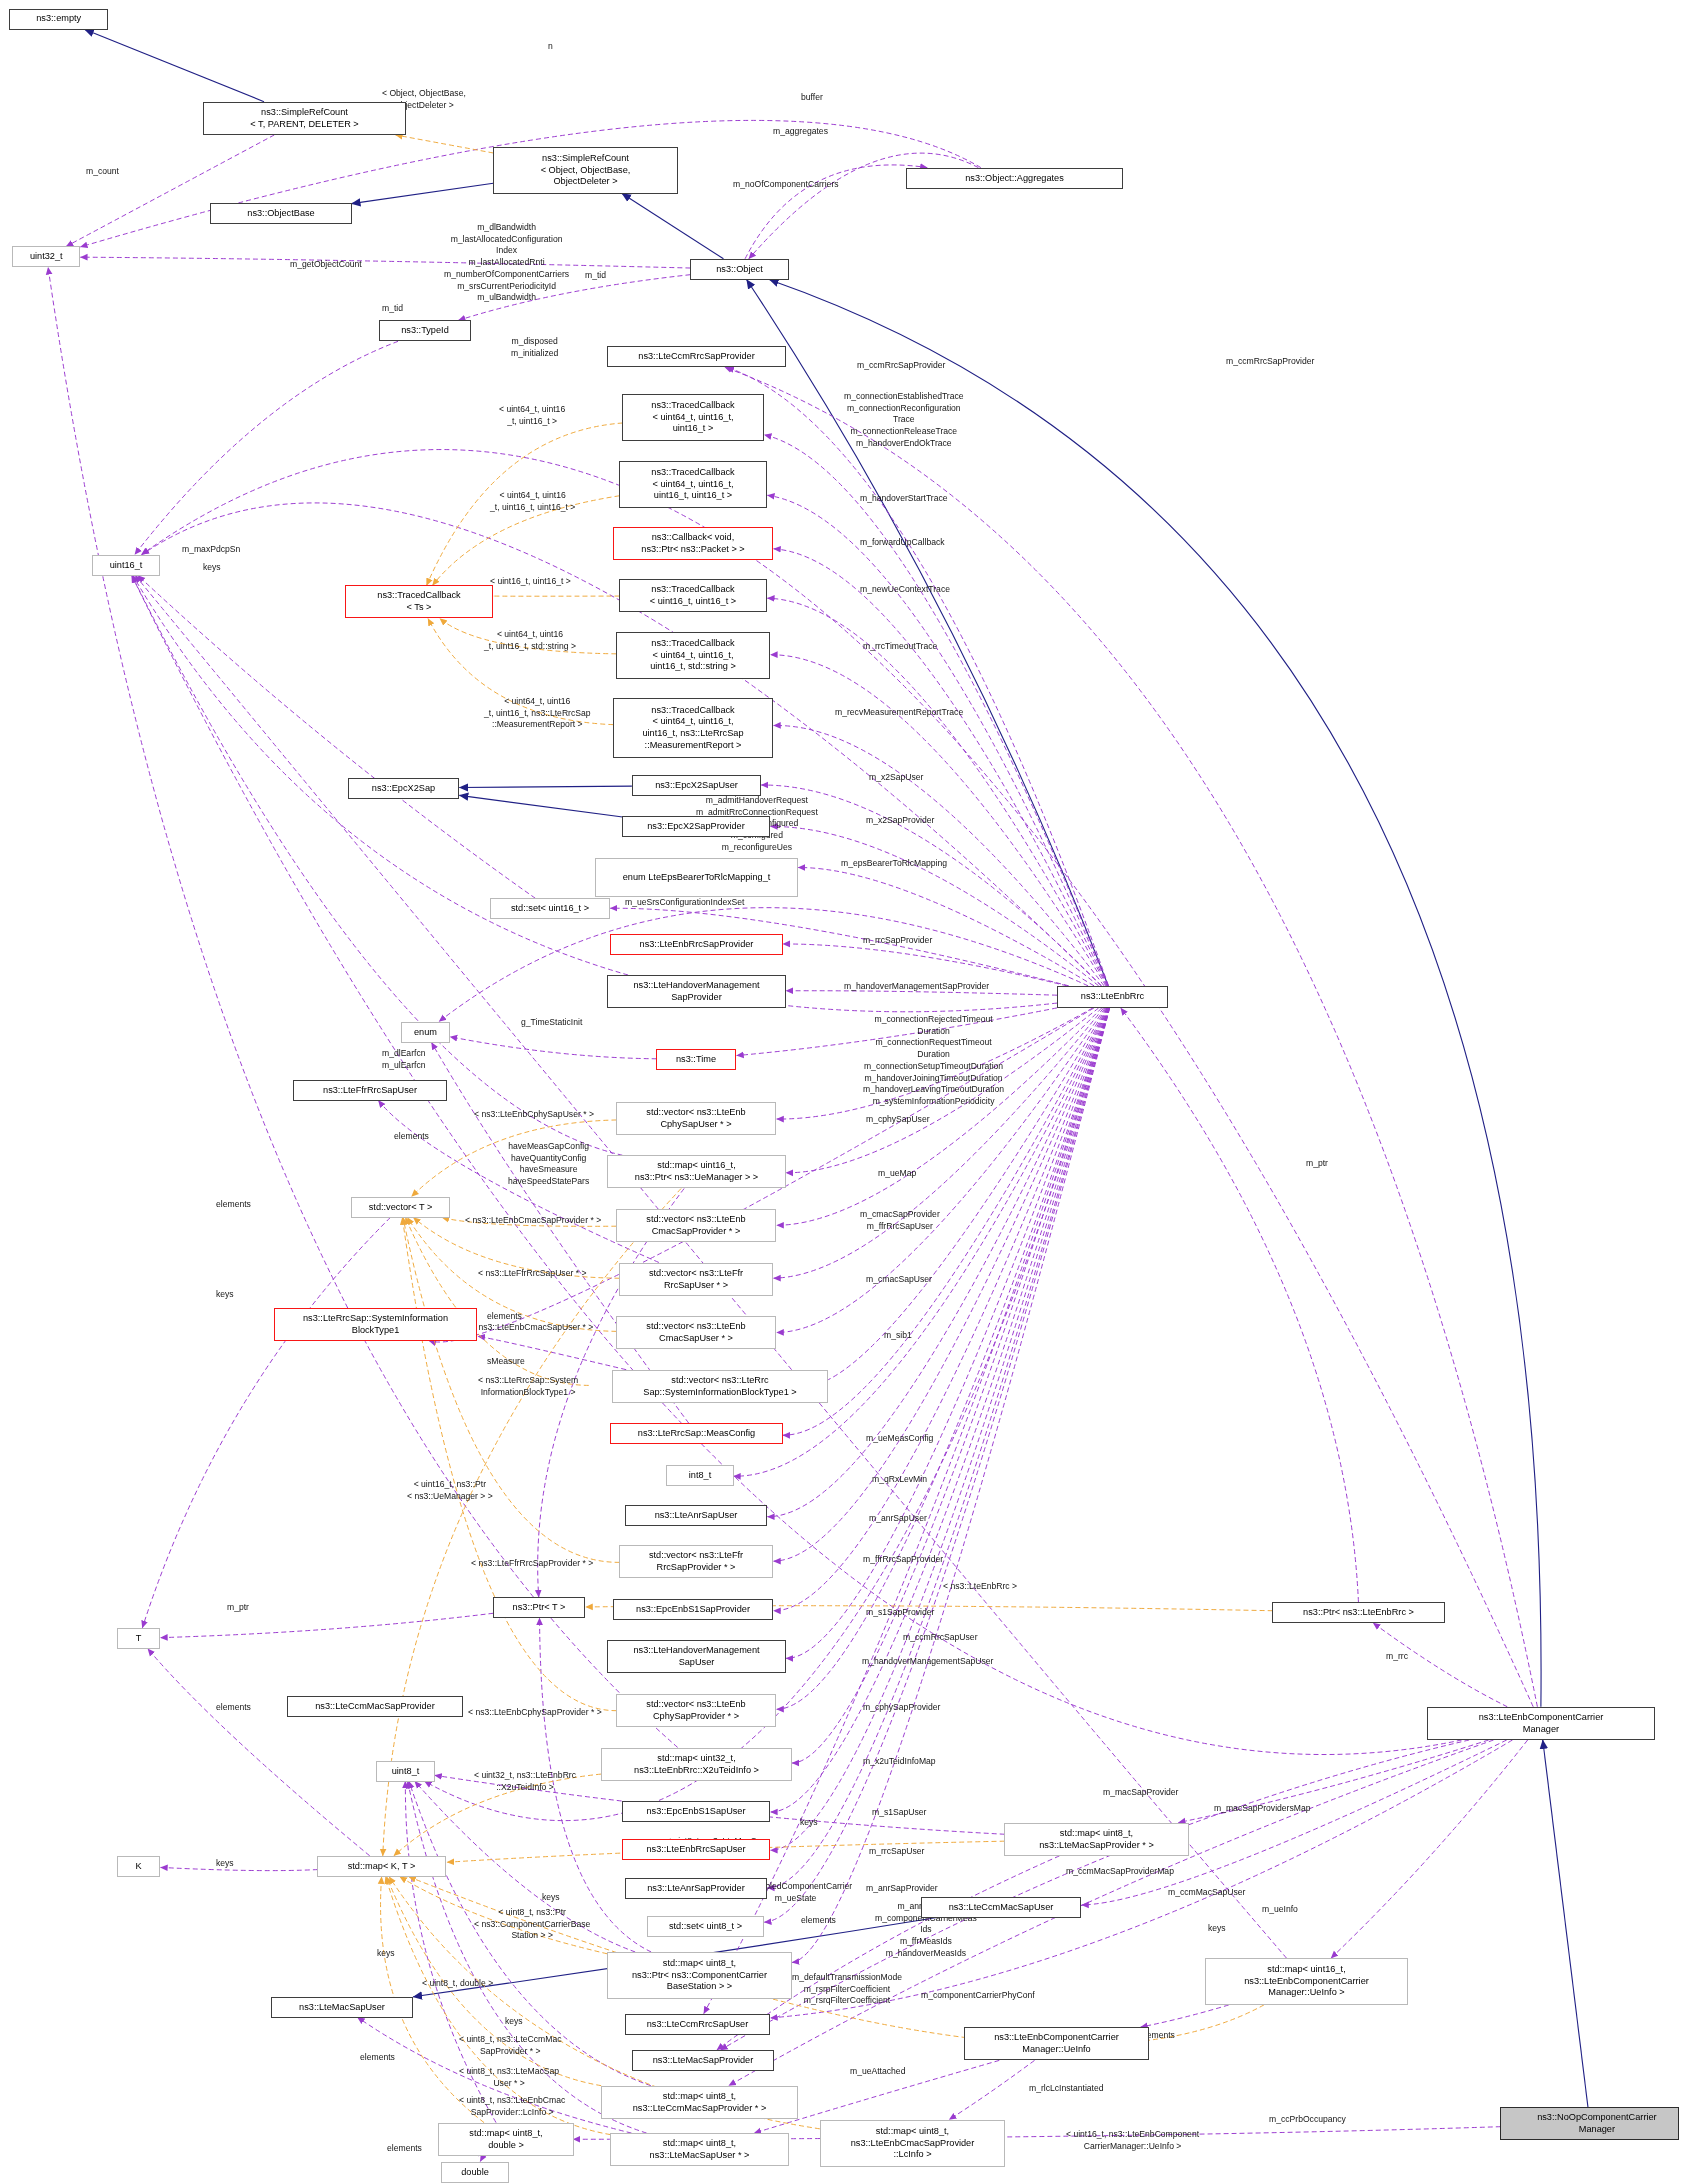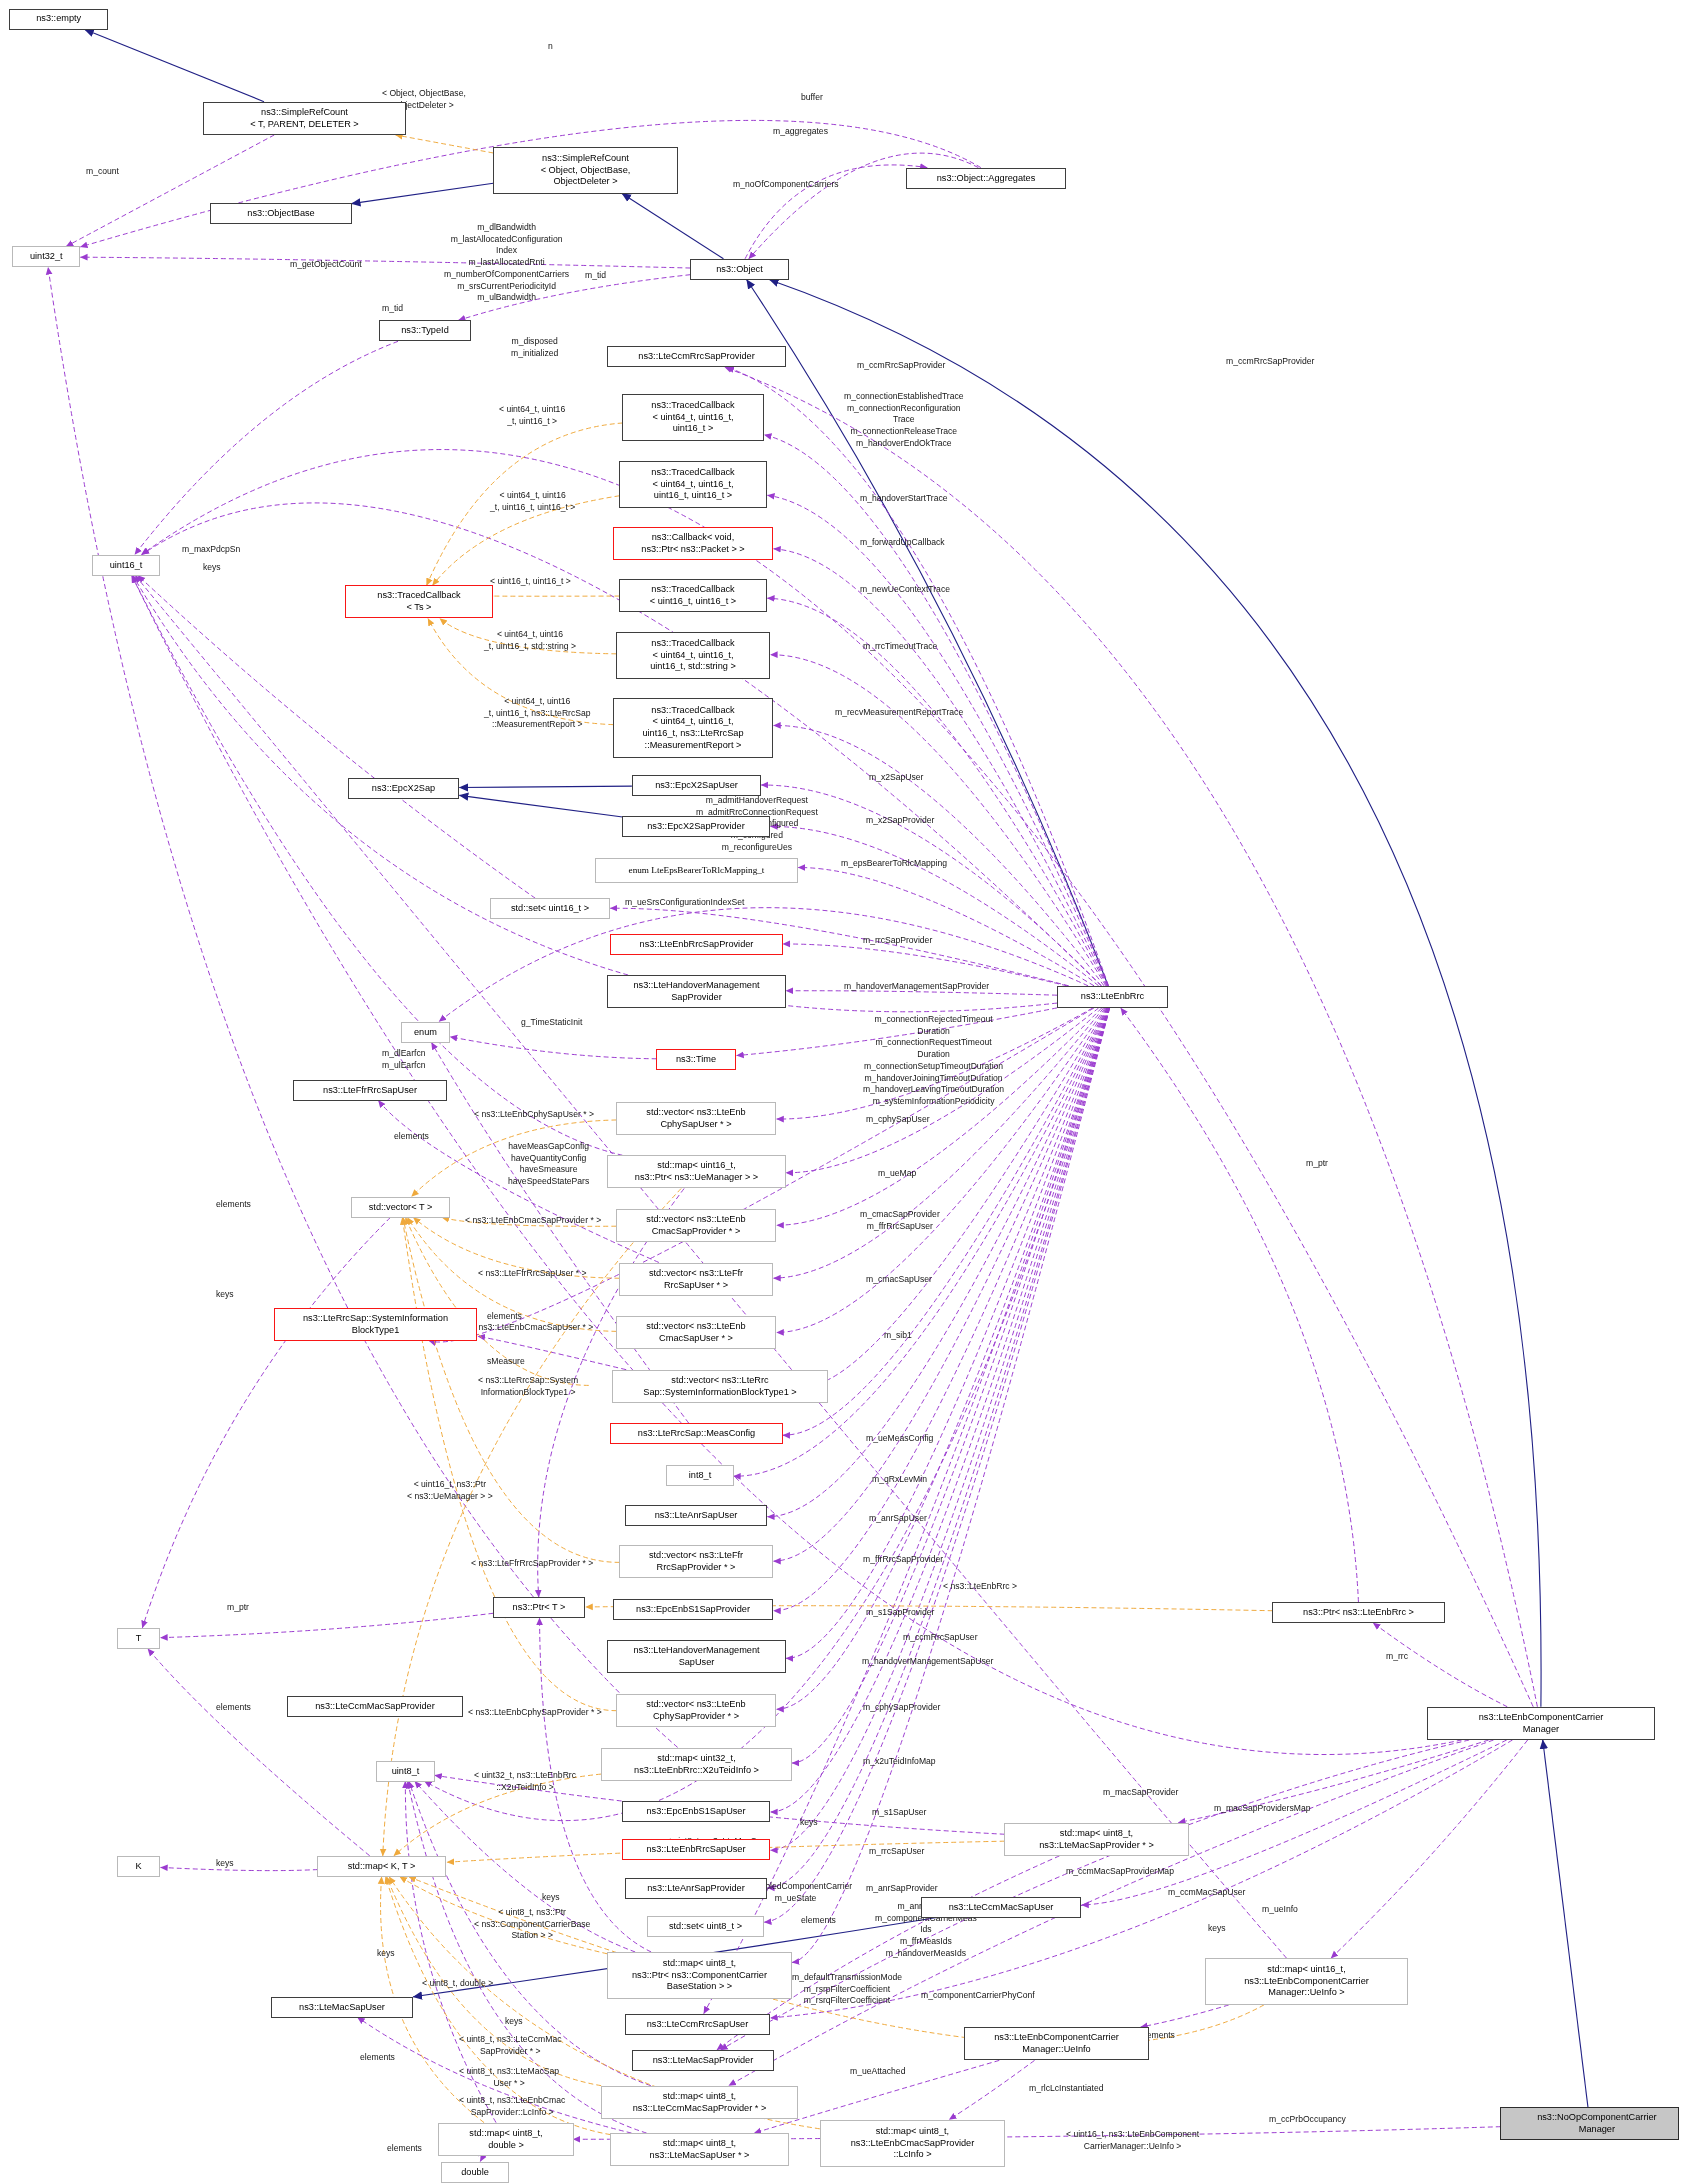--- a/index.html
+++ b/index.html
@@ -153,21 +153,21 @@
   <div id="nodes-layer">
       <div class="node class" style="left: 9.2px; top: 8.6px; width: 99px; height: 21px;">ns3::empty</div>
       <div class="node class" style="left: 203px; top: 102px; width: 203px; height: 33px;">ns3::SimpleRefCount
 &lt; T, PARENT, DELETER &gt;</div>
       <div class="node class" style="left: 493px; top: 147px; width: 185px; height: 47px;">ns3::SimpleRefCount
 &lt; Object, ObjectBase,
 ObjectDeleter &gt;</div>
       <div class="node class" style="left: 210px; top: 203px; width: 142px; height: 21px;">ns3::ObjectBase</div>
       <div class="node stl" style="left: 12.3px; top: 246px; width: 68px; height: 21px;">uint32_t</div>
       <div class="node class" style="left: 690px; top: 259px; width: 99px; height: 21px;">ns3::Object</div>
-      <div class="node class" style="left: 906px; top: 168px; width: 160px; height: 21px; text-align: right;">ns3::Object::Aggregates</div>
+      <div class="node class" style="left: 906px; top: 168px; width: 217px; height: 21px; text-align: right;">ns3::Object::Aggregates</div>
       <div class="node class" style="left: 379px; top: 320px; width: 92px; height: 21px;">ns3::TypeId</div>
       <div class="node class" style="left: 607px; top: 346px; width: 179px; height: 21px;">ns3::LteCcmRrcSapProvider</div>
       <div class="node class" style="left: 622px; top: 394px; width: 142px; height: 47px;">ns3::TracedCallback
 &lt; uint64_t, uint16_t,
 uint16_t &gt;</div>
       <div class="node class" style="left: 619px; top: 461px; width: 148px; height: 47px;">ns3::TracedCallback
 &lt; uint64_t, uint16_t,
 uint16_t, uint16_t &gt;</div>
       <div class="node trunc" style="left: 613px; top: 527px; width: 160px; height: 33px;">ns3::Callback&lt; void,
 ns3::Ptr&lt; ns3::Packet &gt; &gt;</div>
@@ -179,21 +179,21 @@
       <div class="node class" style="left: 613px; top: 698px; width: 160px; height: 60px;">ns3::TracedCallback
 &lt; uint64_t, uint16_t,
 uint16_t, ns3::LteRrcSap
 ::MeasurementReport &gt;</div>
       <div class="node trunc" style="left: 345px; top: 585px; width: 148px; height: 33px;">ns3::TracedCallback
 &lt; Ts &gt;</div>
       <div class="node stl" style="left: 92px; top: 555px; width: 68px; height: 21px;">uint16_t</div>
       <div class="node class" style="left: 348px; top: 778px; width: 111px; height: 21px;">ns3::EpcX2Sap</div>
       <div class="node class" style="left: 632px; top: 775px; width: 129px; height: 21px;">ns3::EpcX2SapUser</div>
       <div class="node class" style="left: 622px; top: 816px; width: 148px; height: 21px;">ns3::EpcX2SapProvider</div>
-      <div class="node stl" style="left: 595px; top: 858px; width: 203px; height: 25px; font-family: Liberation Serif, serif;">enum LteEpsBearerToRlcMapping_t</div>
+      <div class="node stl" style="left: 595px; top: 858px; width: 203px; height: 39px;">enum LteEpsBearerToRlcMapping_t</div>
       <div class="node stl" style="left: 490px; top: 898px; width: 120px; height: 21px;">std::set&lt; uint16_t &gt;</div>
       <div class="node trunc" style="left: 610px; top: 934px; width: 173px; height: 21px;">ns3::LteEnbRrcSapProvider</div>
       <div class="node class" style="left: 607px; top: 975px; width: 179px; height: 33px;">ns3::LteHandoverManagement
 SapProvider</div>
       <div class="node stl" style="left: 401px; top: 1022px; width: 49px; height: 21px;">enum</div>
       <div class="node trunc" style="left: 656px; top: 1049px; width: 80px; height: 21px;">ns3::Time</div>
       <div class="node stl" style="left: 616px; top: 1102px; width: 160px; height: 33px;">std::vector&lt; ns3::LteEnb
 CphySapUser * &gt;</div>
       <div class="node stl" style="left: 607px; top: 1155px; width: 179px; height: 33px;">std::map&lt; uint16_t,
 ns3::Ptr&lt; ns3::UeManager &gt; &gt;</div>

